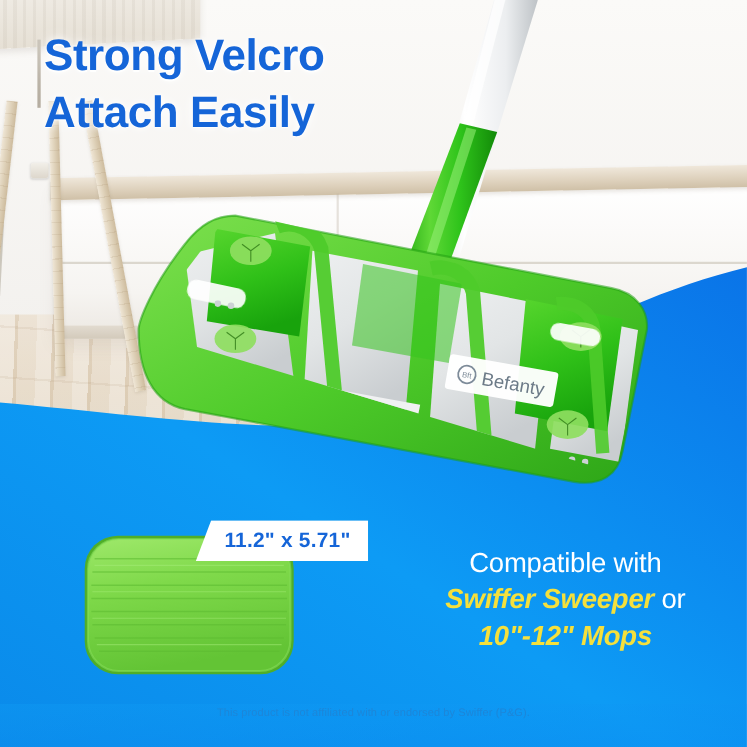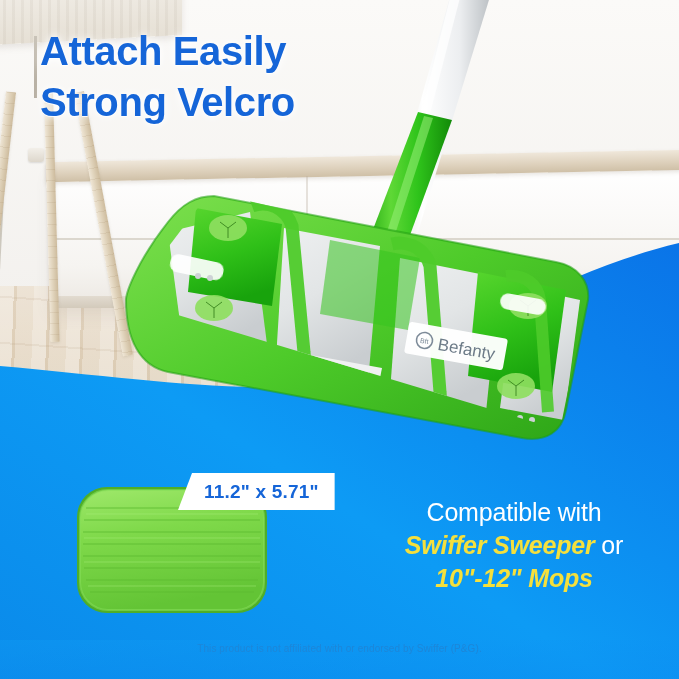--- a/index.html
+++ b/index.html
@@ -279,22 +279,22 @@
       <g transform="rotate(10 456 346)">
         <rect x="406" y="330" width="100" height="32" rx="3" fill="#ffffff" opacity=".97"></rect>
         <circle cx="424" cy="346" r="8" fill="none" stroke="#7d8b99" stroke-width="1.6"></circle>
         <text x="424" y="349" font-family="Liberation Sans, sans-serif" font-size="7" fill="#7d8b99" text-anchor="middle">Bft</text>
         <text x="438" y="353" font-family="Liberation Sans, sans-serif" font-size="17" fill="#6d7b88">Befanty</text>
       </g>
     </g>
   </svg>
 
   <div class="headline">
+    <div>Strong Velcro</div>
     <div>Attach Easily</div>
-    <div>Strong Velcro</div>
   </div>
 
   <svg style="position:absolute;left:74px;top:484px;z-index:25;" width="196" height="132" viewBox="0 0 196 132">
     <defs>
       <linearGradient id="padFace" x1="0" y1="0" x2="0.25" y2="1">
         <stop offset="0%" stop-color="#9ee86a"></stop>
         <stop offset="40%" stop-color="#7fd94a"></stop>
         <stop offset="100%" stop-color="#63c435"></stop>
       </linearGradient>
     </defs>

